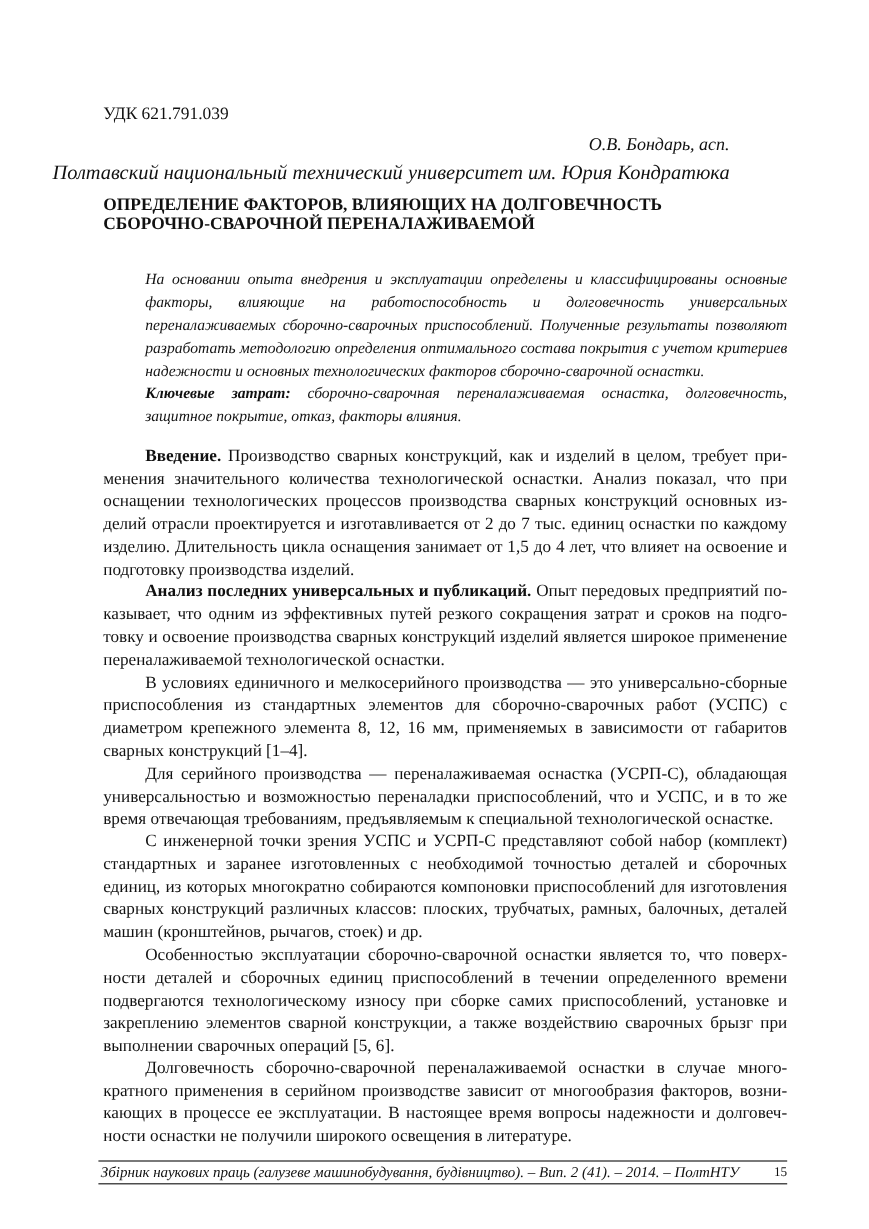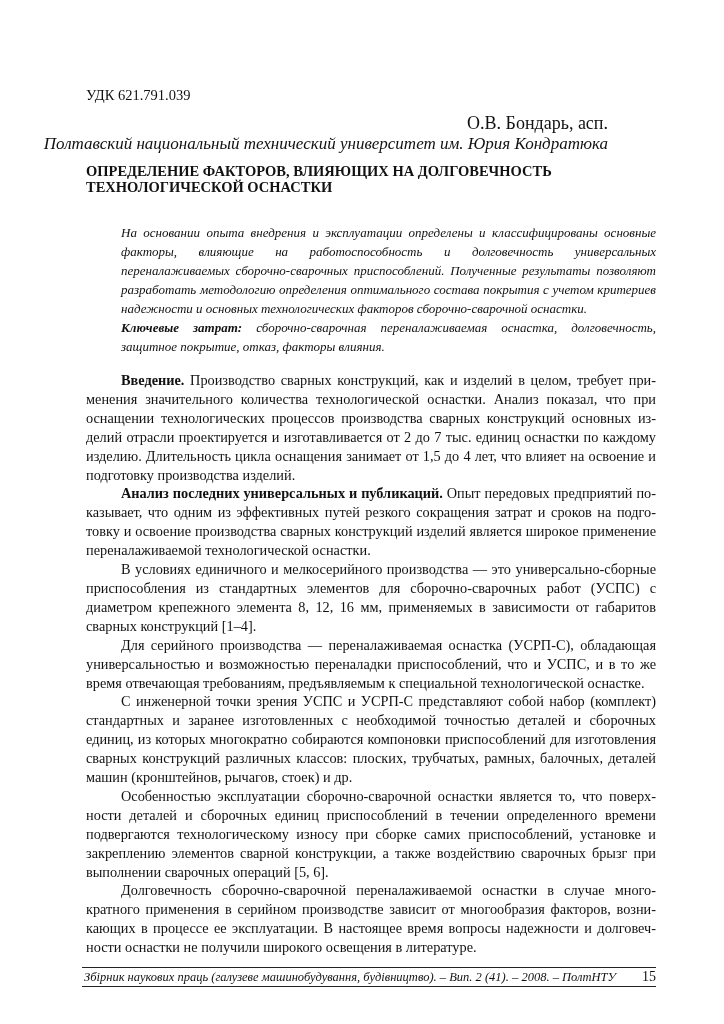--- a/index.html
+++ b/index.html
@@ -24,21 +24,22 @@
     .udk {
       position: absolute;
       left: 86px;
       top: 70px;
       font-size: 14.5px;
     }
     .author {
       position: absolute;
       right: 69px;
       top: 115px;
-      font-size: 18px;
+      font-size: 15px;
+      font-style: italic;
       text-align: right;
     }
     .affiliation {
       position: absolute;
       right: 69px;
       top: 117px;
       font-size: 17px;
       font-style: italic;
       text-align: right;
     }
@@ -94,53 +95,53 @@
       justify-content: space-between;
       align-items: center;
       font-size: 12.5px;
     }
     .footer .journal {
       font-style: italic;
       padding-left: 2px;
       white-space: nowrap;
     }
     .footer .page-number {
-      font-size: 14px;
+      font-size: 11px;
       padding-right: 0px;
       text-align: right;
     }
   </style>
 </head>
 <body>
 
 <div class="page">
 
   <div class="udk">УДК 621.791.039</div>
 
   <div class="author" style="top:96px;">О.В. Бондарь, асп.</div>
   <div class="affiliation">Полтавский национальный технический университет им. Юрия Кондратюка</div>
 
   <div class="title">
     <div>ОПРЕДЕЛЕНИЕ ФАКТОРОВ, ВЛИЯЮЩИХ НА ДОЛГОВЕЧНОСТЬ</div>
-    <div>ТЕХНОЛОГИЧЕСКОЙ ОСНАСТКИ</div>
+    <div>СБОРОЧНО-СВАРОЧНОЙ ПЕРЕНАЛАЖИВАЕМОЙ</div>
   </div>
 
   <div class="abstract">
     <p>На основании опыта внедрения и эксплуатации определены и классифицированы ос­новные факторы, влияющие на работоспособность и долговечность универсальных переналаживаемых сборочно-сварочных приспособлений. Полученные результаты позволяют разработать методологию определения оптимального состава покры­тия с учетом критериев надежности и основных технологических факторов сбо­рочно-сварочной оснастки.</p>
     <p class="keywords"><b>Ключевые затрат:</b><span> сборочно-сварочная переналаживаемая оснастка, долговечность, защитное покрытие, отказ, факторы влияния.</span></p>
   </div>
 
   <div class="body-text">
     <p><b>Введение.</b><span> Производство сварных конструкций, как и изделий в целом, требует при­менения значительного количества технологической оснастки. Анализ показал, что при оснащении технологических процессов производства сварных конструкций основных из­делий отрасли проектируется и изготавливается от 2 до 7 тыс. единиц оснастки по каждо­му изделию. Длительность цикла оснащения занимает от 1,5 до 4 лет, что влияет на ос­воение и подготовку производства изделий.</span></p>
     <p><b>Анализ последних универсальных и публикаций.</b><span> Опыт передовых предприятий по­казывает, что одним из эффективных путей резкого сокращения затрат и сроков на подго­товку и освоение производства сварных конструкций изделий является широкое примене­ние переналаживаемой технологической оснастки.</span></p>
     <p><span>В условиях единичного и мелкосерийного производства — это универсально-сборные приспособления из стандартных элементов для сборочно-сварочных работ (УСПС) с диаметром крепежного элемента 8, 12, 16 мм, применяемых в зависимости от габаритов сварных конструкций [1–4].</span></p>
     <p><span>Для серийного производства — переналаживаемая оснастка (УСРП-С), обладающая универсальностью и возможностью переналадки приспособлений, что и УСПС, и в то же время отвечающая требованиям, предъявляемым к специальной технологической оснастке.</span></p>
     <p><span>С инженерной точки зрения УСПС и УСРП-С представляют собой набор (комплект) стандартных и заранее изготовленных с необходимой точностью деталей и сборочных единиц, из которых многократно собираются компоновки приспособлений для изготовле­ния сварных конструкций различных классов: плоских, трубчатых, рамных, балочных, деталей машин (кронштейнов, рычагов, стоек) и др.</span></p>
     <p><span>Особенностью эксплуатации сборочно-сварочной оснастки является то, что поверх­ности деталей и сборочных единиц приспособлений в течении определенного времени подвергаются технологическому износу при сборке самих приспособлений, установке и закреплению элементов сварной конструкции, а также воздействию сварочных брызг при выполнении сварочных операций [5, 6].</span></p>
     <p><span>Долговечность сборочно-сварочной переналаживаемой оснастки в случае много­кратного применения в серийном производстве зависит от многообразия факторов, возни­кающих в процессе ее эксплуатации. В настоящее время вопросы надежности и долговеч­ности оснастки не получили широкого освещения в литературе.</span></p>
   </div>
 
   <div class="footer">
-    <span class="journal">Збірник наукових праць (галузеве машинобудування, будівництво). – Вип. 2 (41). – 2008. – ПолтНТУ</span>
+    <span class="journal">Збірник наукових праць (галузеве машинобудування, будівництво). – Вип. 2 (41). – 2014. – ПолтНТУ</span>
     <span class="page-number">15</span>
   </div>
 
 </div>
 
 </body></html>

